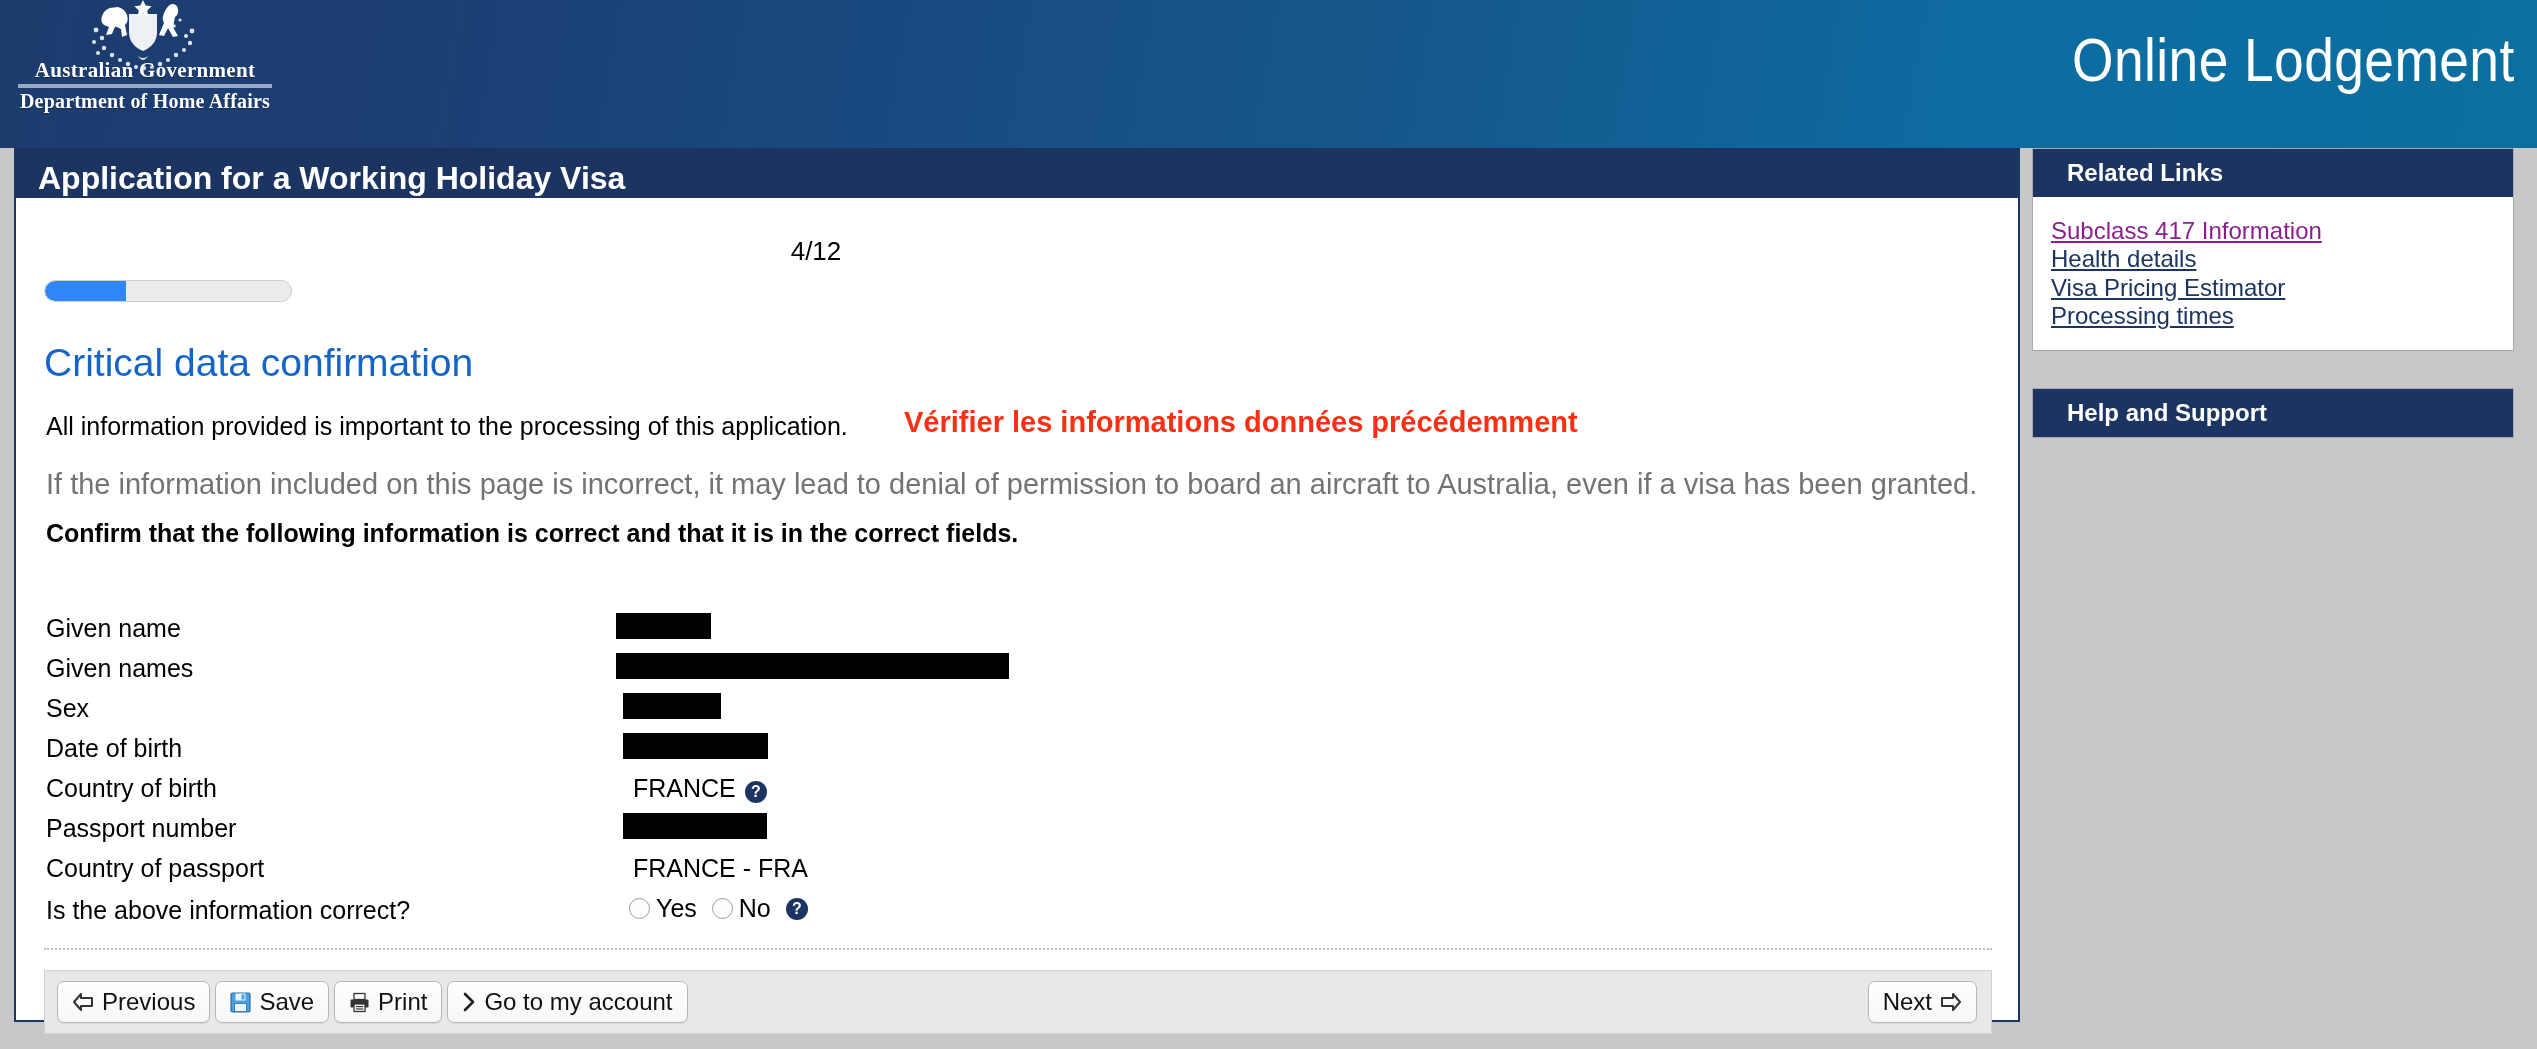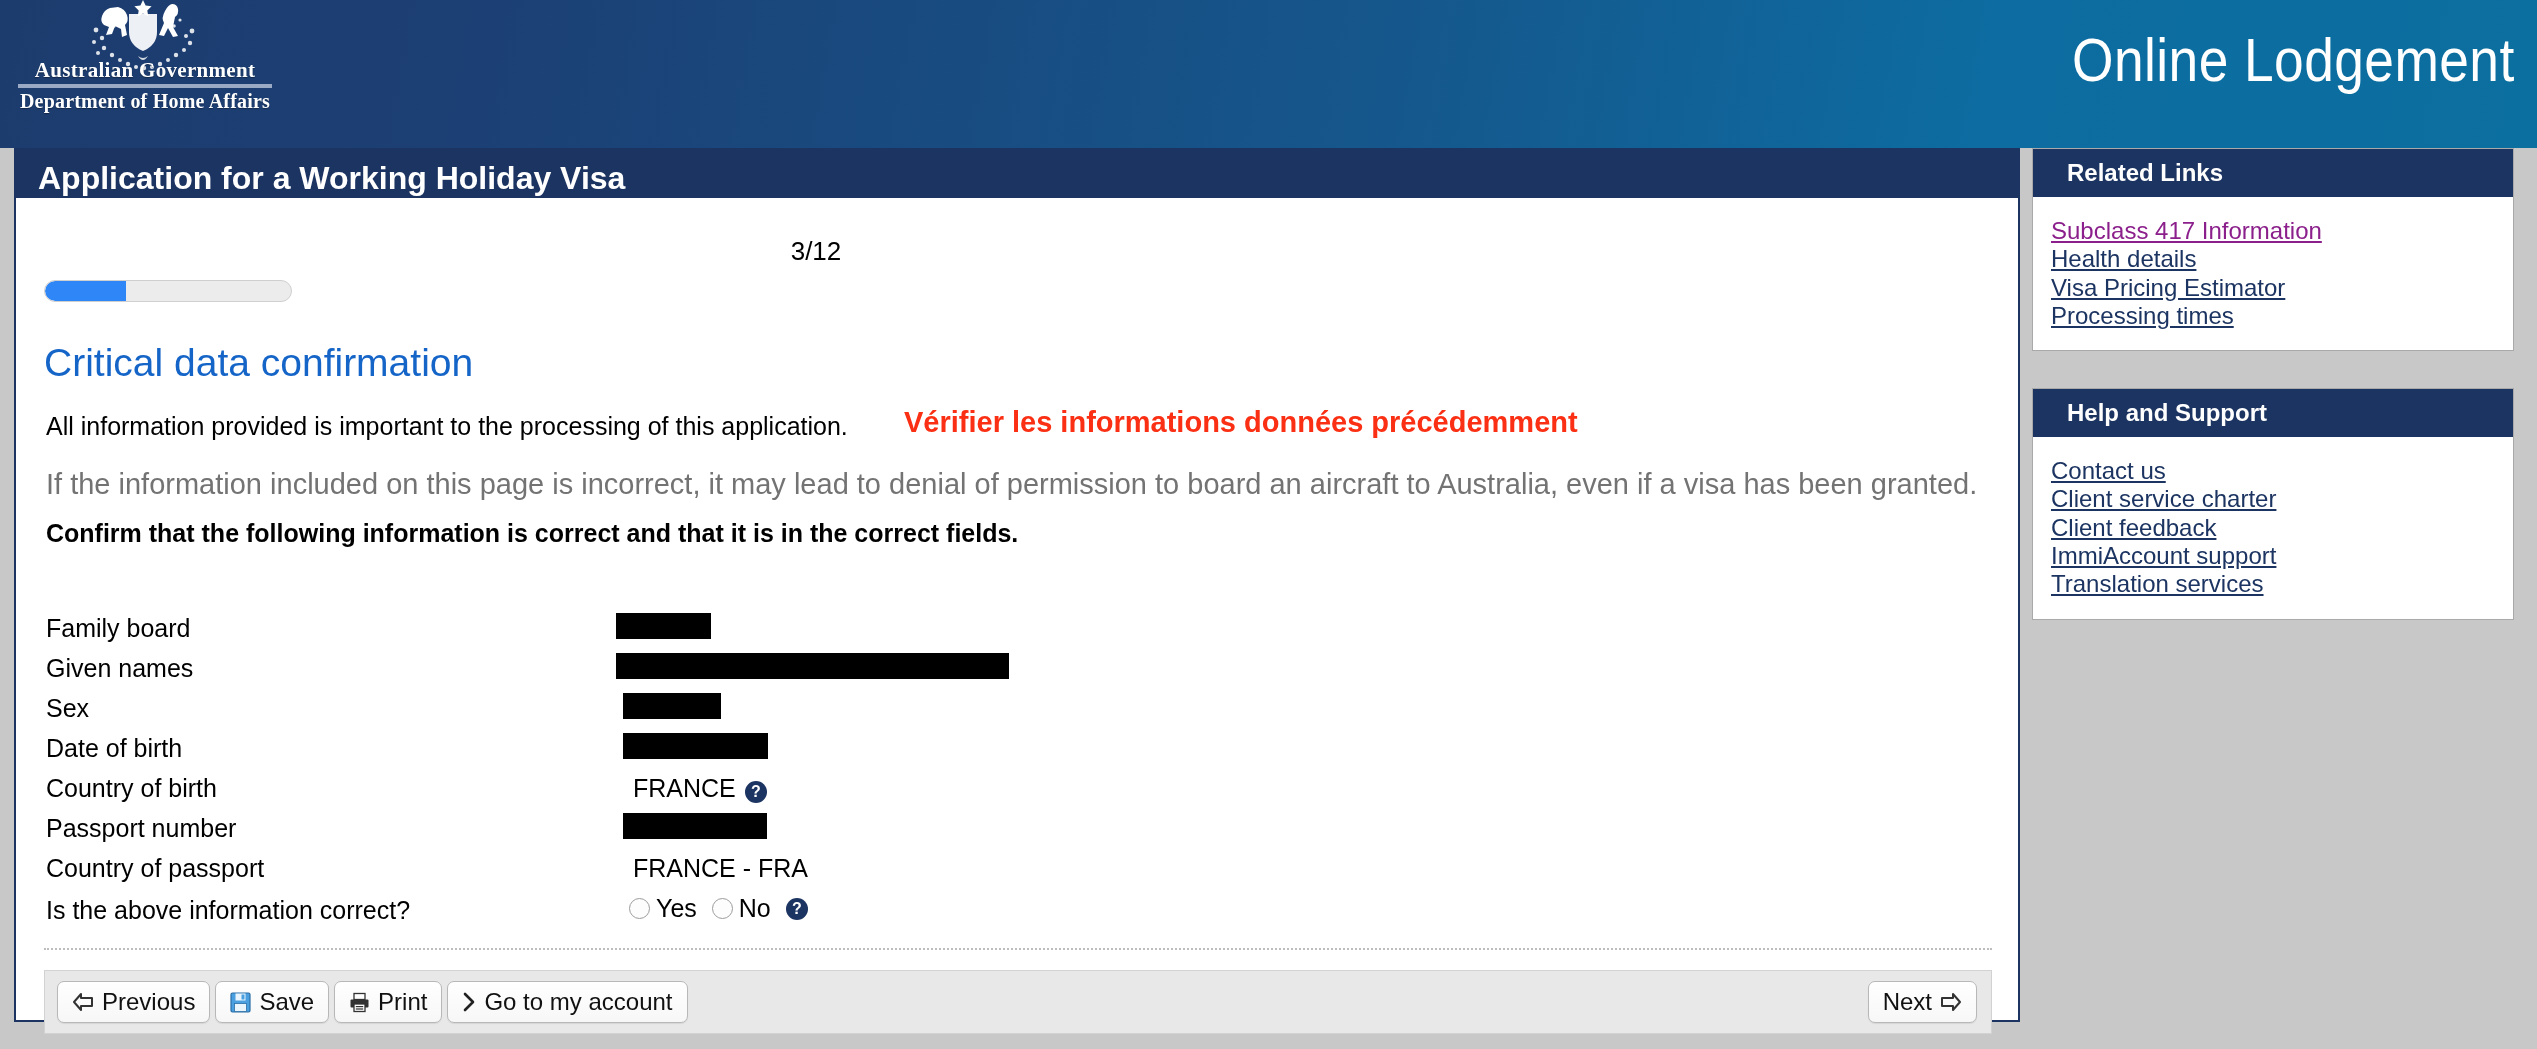--- a/index.html
+++ b/index.html
@@ -374,36 +374,36 @@
 </div>
 
 <div class="card">
 
   <div class="card-header">
     <div class="card-header-text">Application for a Working Holiday Visa</div>
   </div>
 
   <div class="card-body">
 
-    <div class="page-counter">3/12</div>
+    <div class="page-counter">4/12</div>
 
     <div class="progress-track">
       <div class="progress-fill" id="progress-fill" style="width: 33%;"></div>
     </div>
 
     <div class="section-title">Critical data confirmation</div>
 
     <div class="para1">All information provided is important to the processing of this application.</div>
     <div class="fr-note">Vérifier les informations données précédemment</div>
     <div class="para2">If the information included on this page is incorrect, it may lead to denial of permission to board an aircraft to Australia, even if a visa has been granted.</div>
     <div class="para3">Confirm that the following information is correct and that it is in the correct fields.</div>
 
     <div class="fields" id="fields-list">
         <div class="field-row">
-          <div class="field-label">Family board</div>
+          <div class="field-label">Given name</div>
           <div class="redaction" style="left: 600px; width: 95px;"></div>
         </div>
         <div class="field-row">
           <div class="field-label">Given names</div>
           <div class="redaction" style="left: 600px; width: 393px;"></div>
         </div>
         <div class="field-row">
           <div class="field-label">Sex</div>
           <div class="redaction" style="left: 607px; width: 98px;"></div>
         </div>
@@ -505,20 +505,13 @@
       <span class="panel-link">Health details</span>
       <span class="panel-link">Visa Pricing Estimator</span>
       <span class="panel-link">Processing times</span>
     </div>
 </div>
 
 <div class="panel" id="panel-help">
   <div class="panel-header">
     <div class="panel-header-text">Help and Support</div>
   </div>
-  <div class="panel-body" id="help-links-body">
-      <span class="panel-link">Contact us</span>
-      <span class="panel-link">Client service charter</span>
-      <span class="panel-link">Client feedback</span>
-      <span class="panel-link">ImmiAccount support</span>
-      <span class="panel-link">Translation services</span>
-    </div>
 </div>
 
 </body></html>

